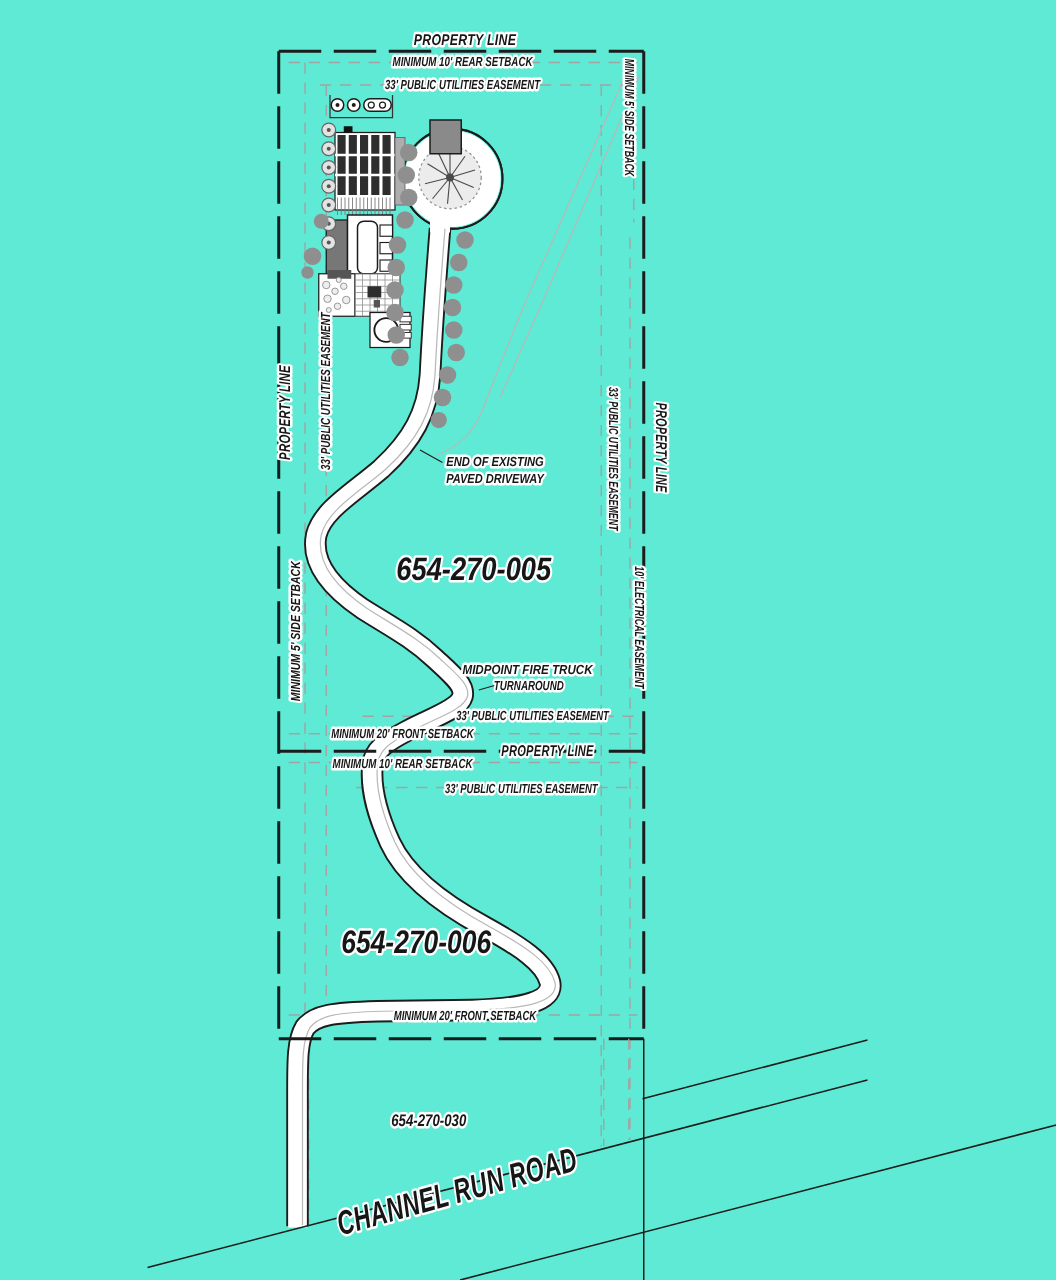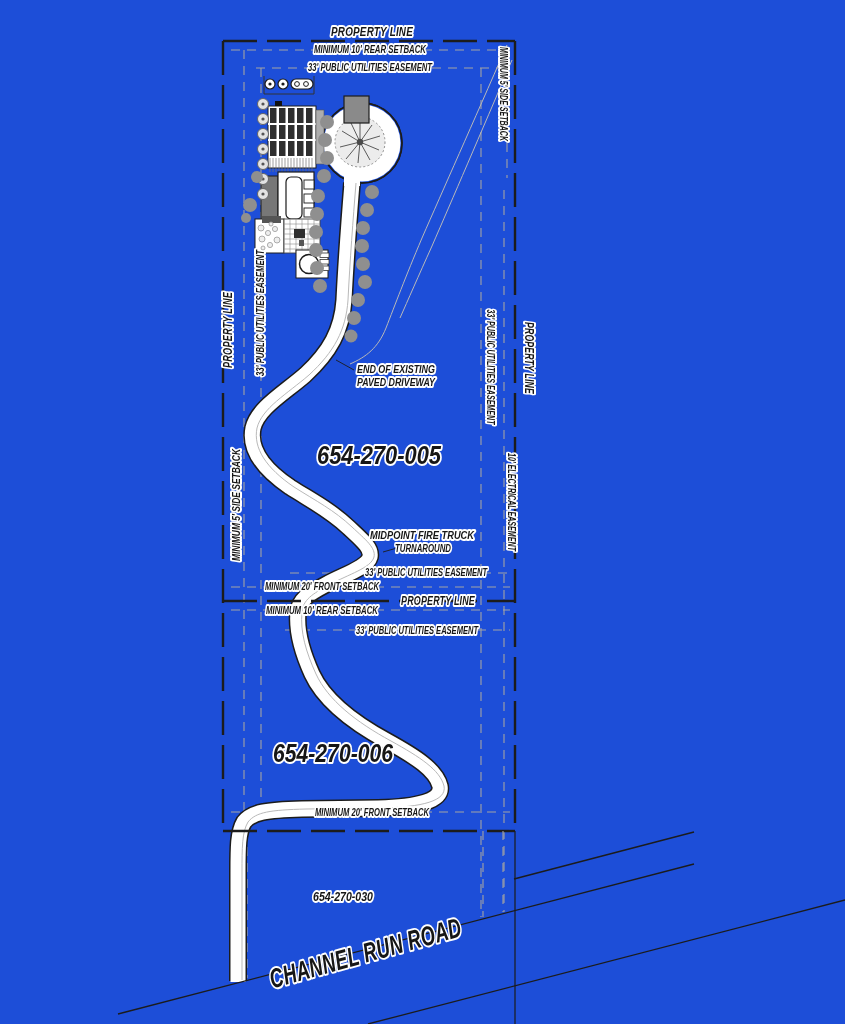--- a/index.html
+++ b/index.html
@@ -1,16 +1,16 @@
 <!DOCTYPE html>
 <html><head>
 <meta charset="utf-8">
 <style>
   html,body{margin:0;padding:0;background:#ffffff;}
-  #stage{position:relative;width:845px;height:1024px;background:#1d4ed8;overflow:hidden;
+  #stage{position:relative;width:845px;height:1024px;background:#5eead4;overflow:hidden;
          font-family:"Liberation Sans", sans-serif;}
   svg{position:absolute;left:0;top:0;}
   text{font-family:"Liberation Sans", sans-serif;font-weight:bold;font-style:italic;
        fill:#161616;paint-order:stroke;stroke:#ffffff;stroke-width:4px;stroke-linejoin:round;}
   .lbl{font-size:10.5px;}
   .lbl-line{font-size:12.5px;letter-spacing:.3px;}
   .lbl-apn{font-size:26px;}
   .lbl-apn-sm{font-size:13.5px;}
   .lbl-road{font-size:27px;letter-spacing:.5px;}
 </style>

